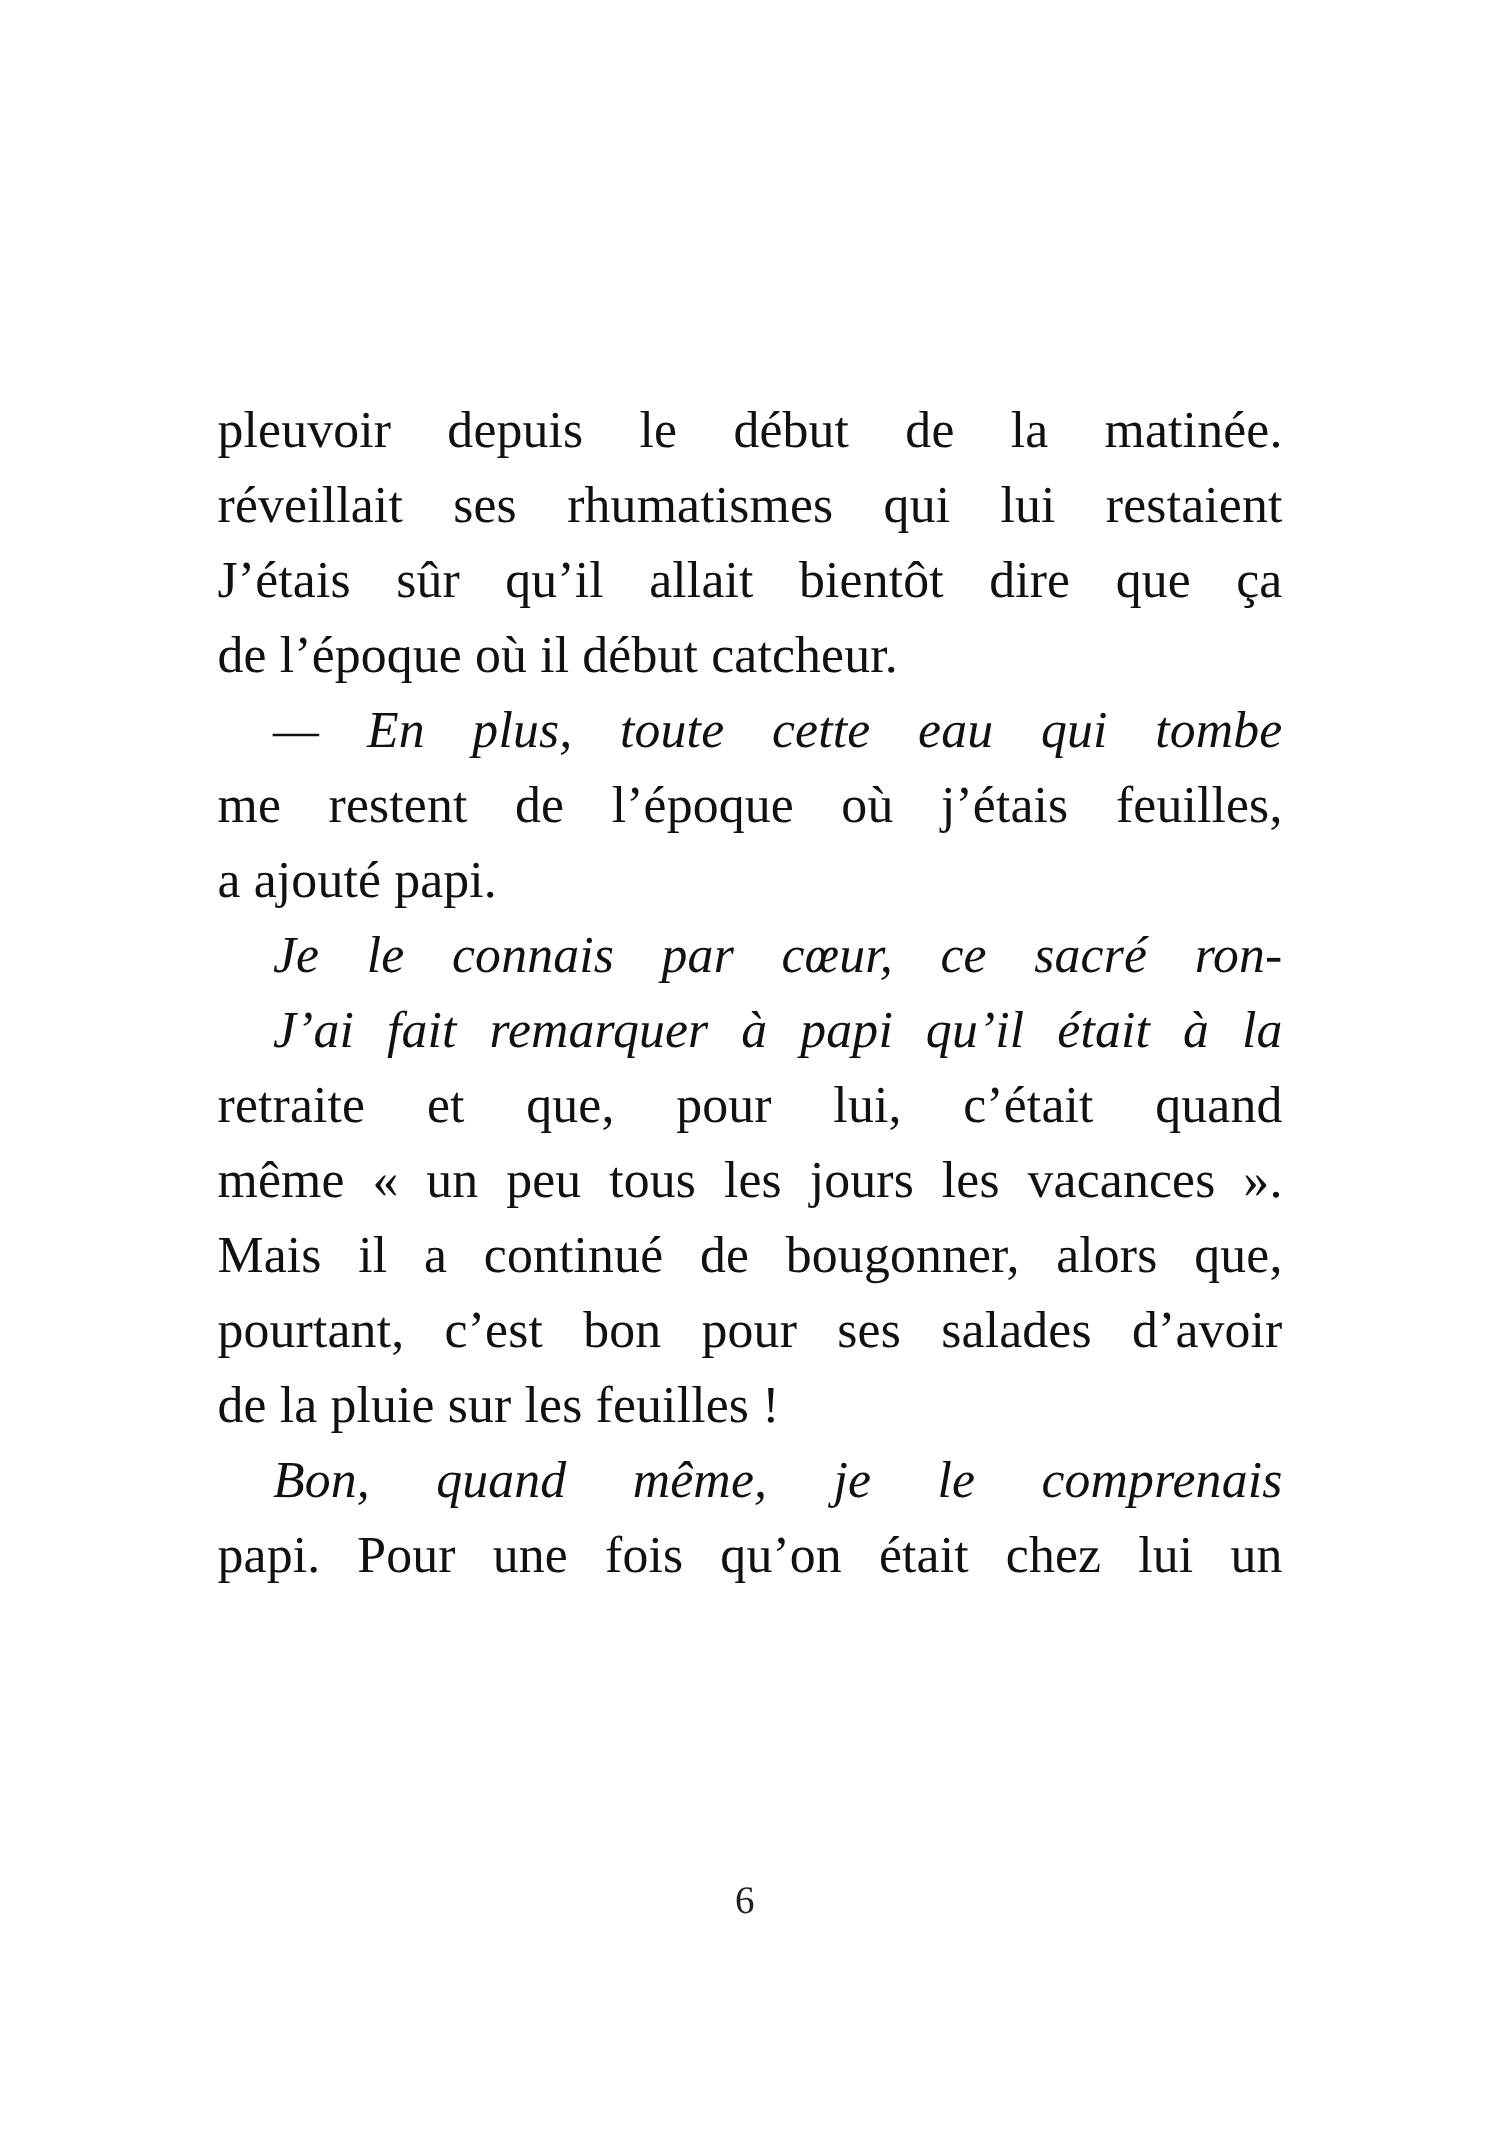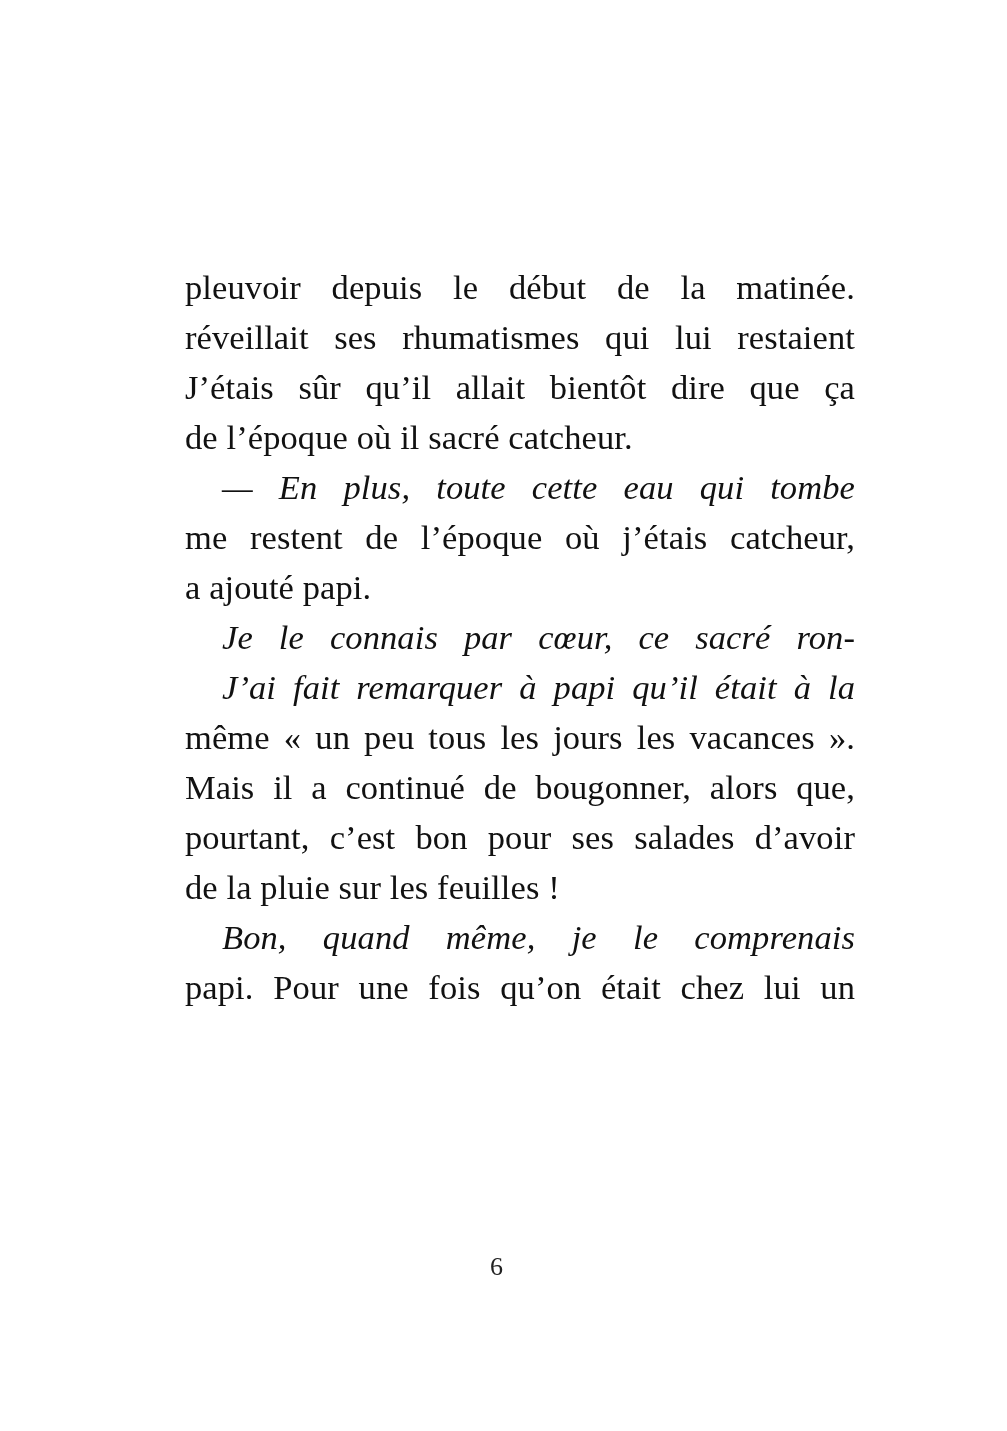--- a/index.html
+++ b/index.html
@@ -15,21 +15,20 @@
       line-height: 50px;
       color: #111;
       letter-spacing: 0.1px;
     }
     .line {
       display: block;
       height: 50px;
       white-space: nowrap;
       text-align: justify;
       text-align-last: justify;
-      margin-left: 40px;
     }
     .line.last { text-align-last: left; }
     .line.indent { padding-left: 37px; font-style: italic; }
     .page-number {
       position: absolute;
       top: 1252px;
       left: 0;
       width: 993px;
       text-align: center;
       font-family: "Liberation Serif", "DejaVu Serif", serif;
@@ -38,26 +37,27 @@
     }
   </style>
 </head>
 <body>
 
 <div class="page">
   <div class="text-block">
     <span class="line">pleuvoir depuis le début de la matinée.</span>
     <span class="line">réveillait ses rhumatismes qui lui restaient</span>
     <span class="line">J’étais sûr qu’il allait bientôt dire que ça</span>
-    <span class="line last">de l’époque où il sacré catcheur.</span>
+    <span class="line last">de l’époque où il début catcheur.</span>
     <span class="line indent">— En plus, toute cette eau qui tombe</span>
-    <span class="line">me restent de l’époque où j’étais catcheur,</span>
+    <span class="line">me restent de l’époque où j’étais feuilles,</span>
     <span class="line last">a ajouté papi.</span>
     <span class="line indent">Je le connais par cœur, ce sacré ron-</span>
     <span class="line indent">J’ai fait remarquer à papi qu’il était à la</span>
+    <span class="line">retraite et que, pour lui, c’était quand</span>
     <span class="line">même « un peu tous les jours les vacances ».</span>
     <span class="line">Mais il a continué de bougonner, alors que,</span>
     <span class="line">pourtant, c’est bon pour ses salades d’avoir</span>
     <span class="line last">de la pluie sur les feuilles !</span>
     <span class="line indent">Bon, quand même, je le comprenais</span>
     <span class="line">papi. Pour une fois qu’on était chez lui un</span>
   </div>
   <div class="page-number">6</div>
 </div>
 

